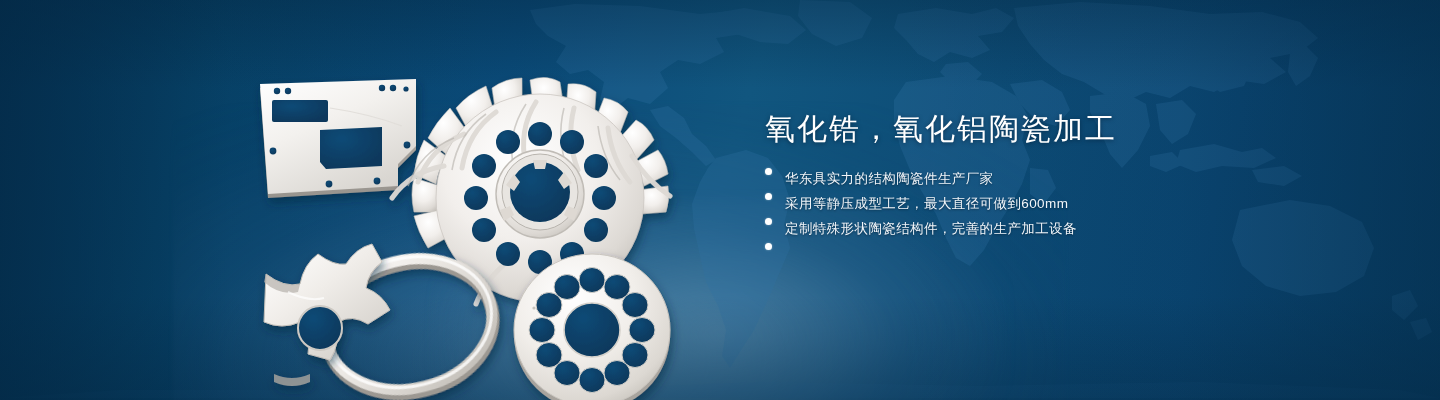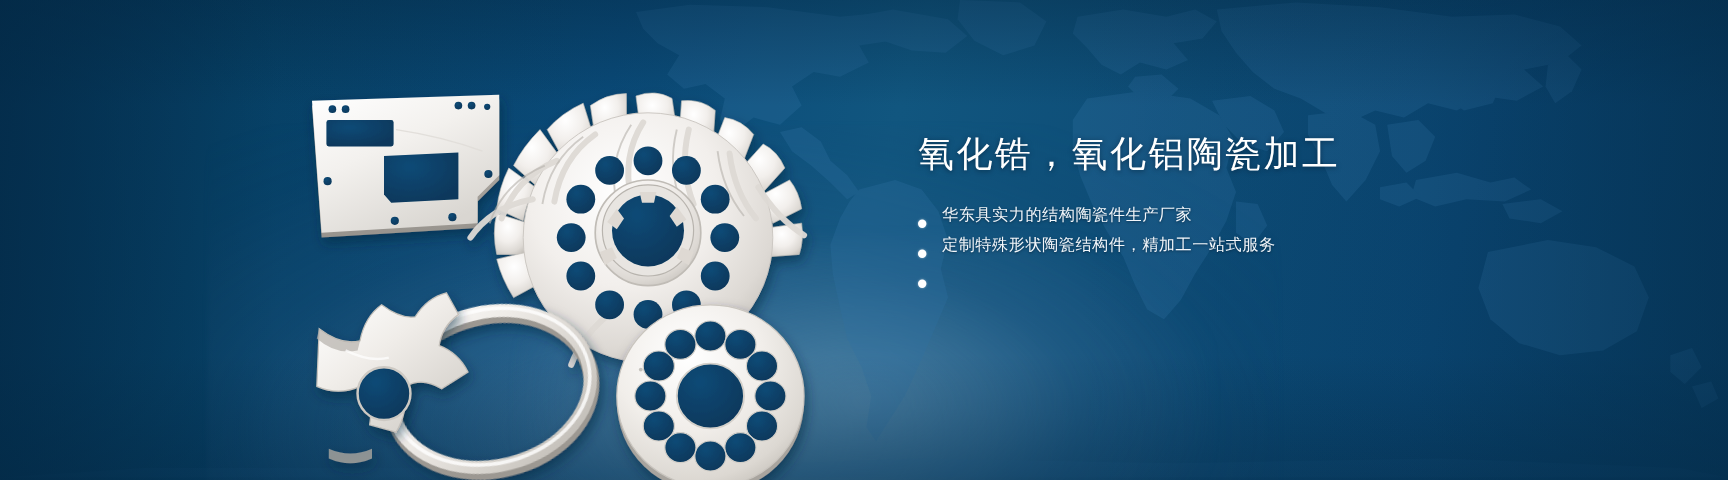--- a/index.html
+++ b/index.html
@@ -88,21 +88,21 @@
     font-weight:400;
     text-shadow:0 1px 4px rgba(0,20,40,0.55);
     white-space:nowrap;
   }
   .bullets {
     margin-top:18px;
     list-style:none;
   }
   .bullet {
     display:flex;
-    align-items:flex-end;
+    align-items:flex-start;
     height:22px;
     margin-bottom:3px;
   }
   .dot {
     width:7px; height:7px;
     border-radius:50%;
     background:#ffffff;
     flex:0 0 auto;
     margin-right:13px;
     box-shadow:0 0 2px rgba(255,255,255,0.5);
@@ -369,21 +369,25 @@
   <div class="textblock">
     <div class="headline">氧化锆，氧化铝陶瓷加工</div>
 
     <ul class="bullets">
       <li class="bullet">
         <span class="dot"></span>
         <span class="bullet-text">华东具实力的结构陶瓷件生产厂家</span>
       </li>
       <li class="bullet">
         <span class="dot"></span>
-        <span class="bullet-text">定制特殊形状陶瓷结构件，精加工一站式服务</span>
+        <span class="bullet-text">采用等静压成型工艺，最大直径可做到600mm</span>
+      </li>
+      <li class="bullet">
+        <span class="dot"></span>
+        <span class="bullet-text">定制特殊形状陶瓷结构件，完善的生产加工设备</span>
       </li>
       <li class="bullet">
         <span class="dot"></span>
       </li>
     </ul>
   </div>
 
 </div>
 
 </body></html>

